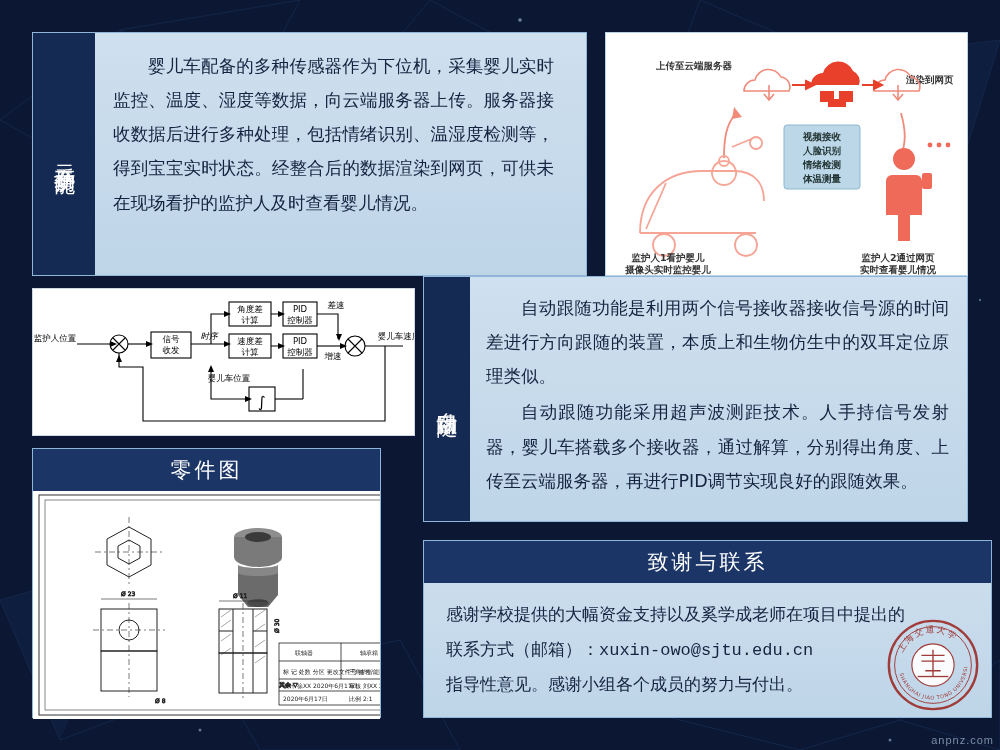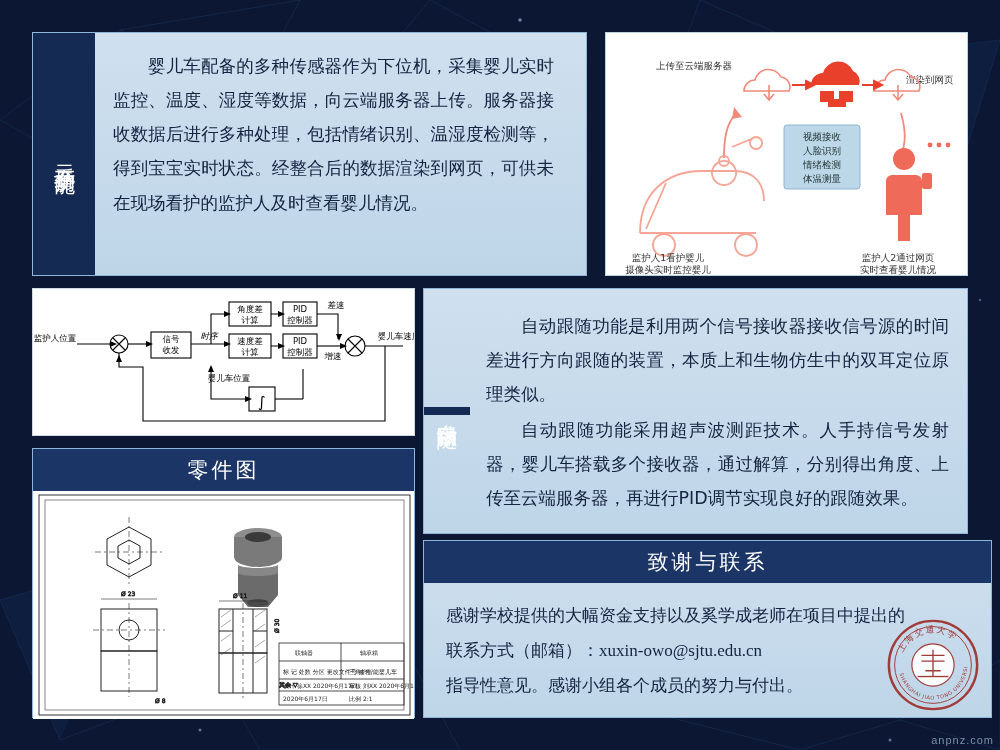--- a/index.html
+++ b/index.html
@@ -38,59 +38,59 @@
     font-family:"DejaVu Sans",sans-serif;
   }
   #cloud-text{
     flex:1;padding:16px 32px 14px 18px;color:#14233f;
     font-size:17.5px;line-height:1.95;text-align:justify;
     text-indent:2em;font-family:"DejaVu Sans",sans-serif;
   }
 
   
   #cloud-diagram{left:605px;top:32px;width:363px;height:244px;
-    background:#ffffff;border:1px solid #b9d2e6;overflow:hidden;}
+    background:#ffffff;border:1px solid #b9d2e6;overflow:hidden;font-weight:bold;}
 
   
   #ctrl-diagram{left:32px;top:288px;width:383px;height:148px;
     background:#ffffff;border:1px solid #cfd8e3;overflow:hidden;}
 
   
-  #follow-block{left:423px;top:288px;width:545px;height:246px;display:flex;
+  #follow-block{left:423px;top:276px;width:545px;height:246px;display:flex;
     background:linear-gradient(180deg,#cfe0ef 0%,#bed5e8 100%);
-    border:1px solid #8fb6d8;align-items:center;}
+    border:1px solid #8fb6d8;}
   #follow-title{
     width:46px;flex:0 0 46px;background:#152a52;color:#fff;
     display:flex;align-items:center;justify-content:center;
     font-size:21px;letter-spacing:2px;
     writing-mode:vertical-rl;text-orientation:upright;
     font-family:"DejaVu Sans",sans-serif;
   }
   #follow-text{flex:1;padding:14px 18px 10px 16px;color:#14233f;
     font-size:17.5px;line-height:1.95;text-align:justify;
     font-family:"DejaVu Sans",sans-serif;}
   #follow-text p{margin:0 0 2px 0;text-indent:2em;}
 
   
-  #parts-block{left:32px;top:448px;width:383px;height:270px;
+  #parts-block{left:32px;top:448px;width:349px;height:270px;
     border:1px solid #8fb6d8;background:#ffffff;}
   #parts-header{height:42px;background:#1b3566;color:#fff;
     display:flex;align-items:center;justify-content:center;
     font-size:21px;letter-spacing:3px;font-family:"DejaVu Sans",sans-serif;}
   #parts-canvas{height:228px;background:#fff;position:relative;overflow:hidden;}
 
   
   #thanks-block{left:423px;top:540px;width:569px;height:178px;
     background:linear-gradient(180deg,#cfe0ef 0%,#bed5e8 100%);
     border:1px solid #8fb6d8;overflow:hidden;}
   #thanks-header{height:42px;background:#1b3566;color:#fff;
     display:flex;align-items:center;justify-content:center;
     font-size:21px;letter-spacing:3px;font-family:"DejaVu Sans",sans-serif;}
   #thanks-text{padding:16px 22px 0 22px;color:#14233f;font-size:17px;
-    line-height:2.05;font-family:Liberation Serif, serif;position:relative;z-index:2;}
+    line-height:2.05;font-family:Liberation Mono, monospace;position:relative;z-index:2;}
   #thanks-text p{margin:0;}
   #seal{position:absolute;right:10px;bottom:4px;width:96px;height:96px;z-index:1;opacity:.92;}
 
   .wm{position:absolute;right:6px;bottom:4px;color:#7d8ea6;font-size:11px;
       letter-spacing:1px;font-family:"Liberation Sans",sans-serif;text-align:center;}
 
   text{font-family:"DejaVu Sans",sans-serif;}
 </style>
 </head>
 <body>

